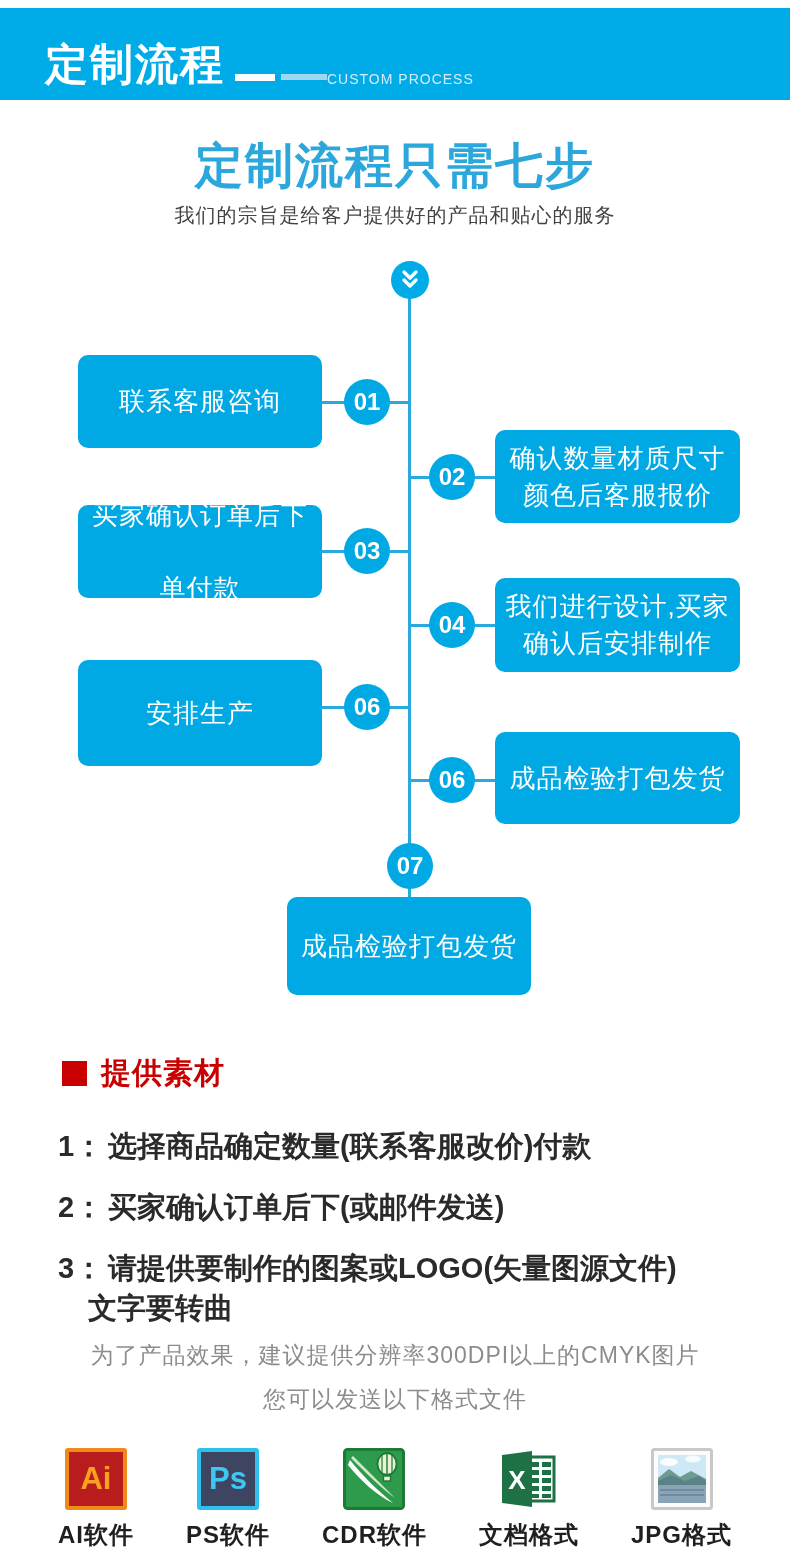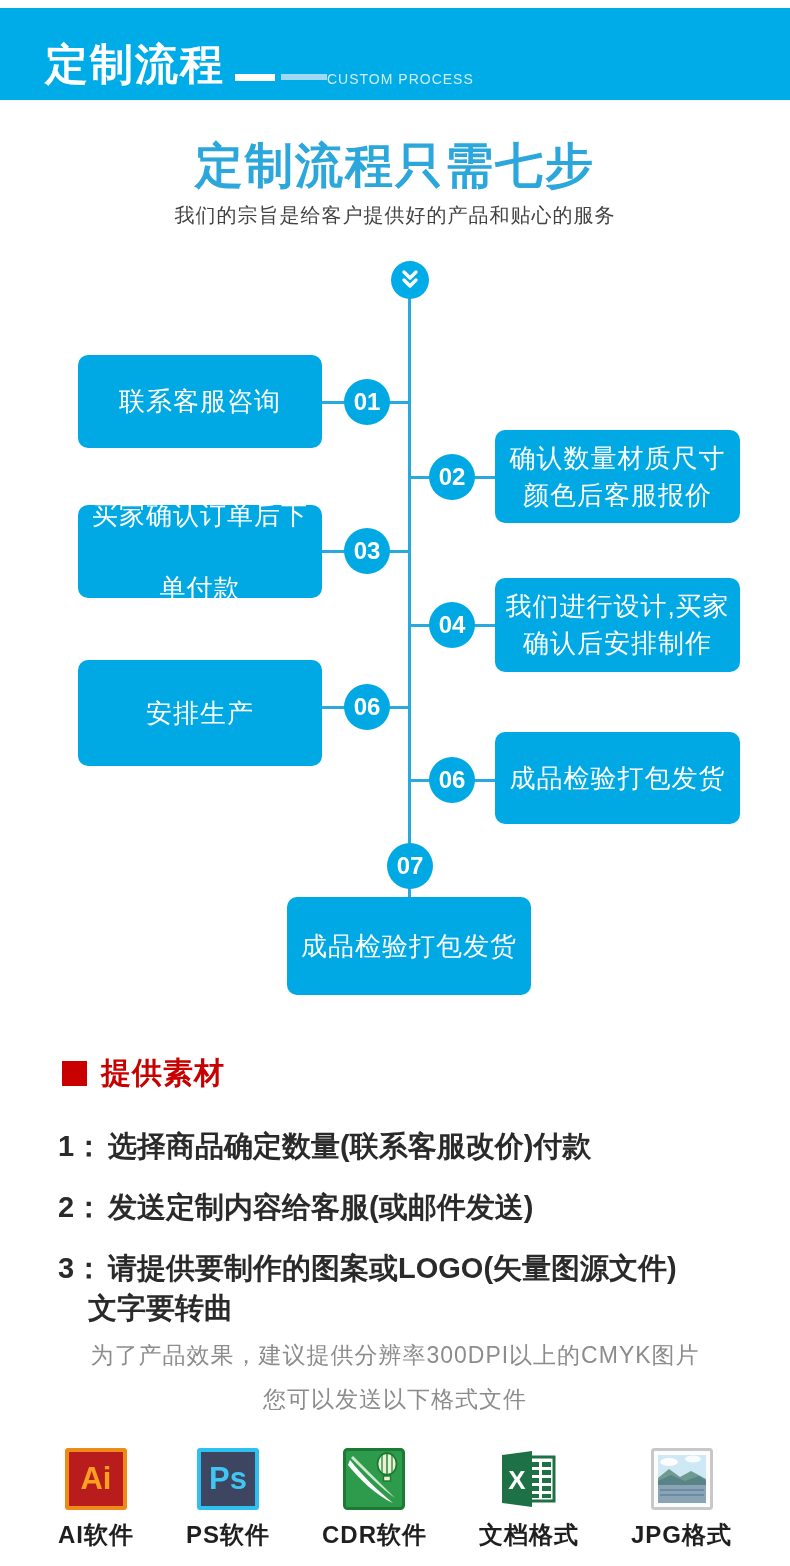--- a/index.html
+++ b/index.html
@@ -137,21 +137,21 @@
   <div class="mat-list" id="mat-list">
       <div class="mat-item">
         <span class="mat-num">1：</span>
         <div class="mat-text">
           <div>选择商品确定数量(联系客服改价)付款</div>
         </div>
       </div>
       <div class="mat-item">
         <span class="mat-num">2：</span>
         <div class="mat-text">
-          <div>发送定制内容给客服(或邮件发送)</div>
+          <div>买家确认订单后下(或邮件发送)</div>
         </div>
       </div>
       <div class="mat-item">
         <span class="mat-num">3：</span>
         <div class="mat-text">
           <div>请提供要制作的图案或LOGO(矢量图源文件)</div>
           <div class="l2">文字要转曲</div>
         </div>
       </div>
     </div>

